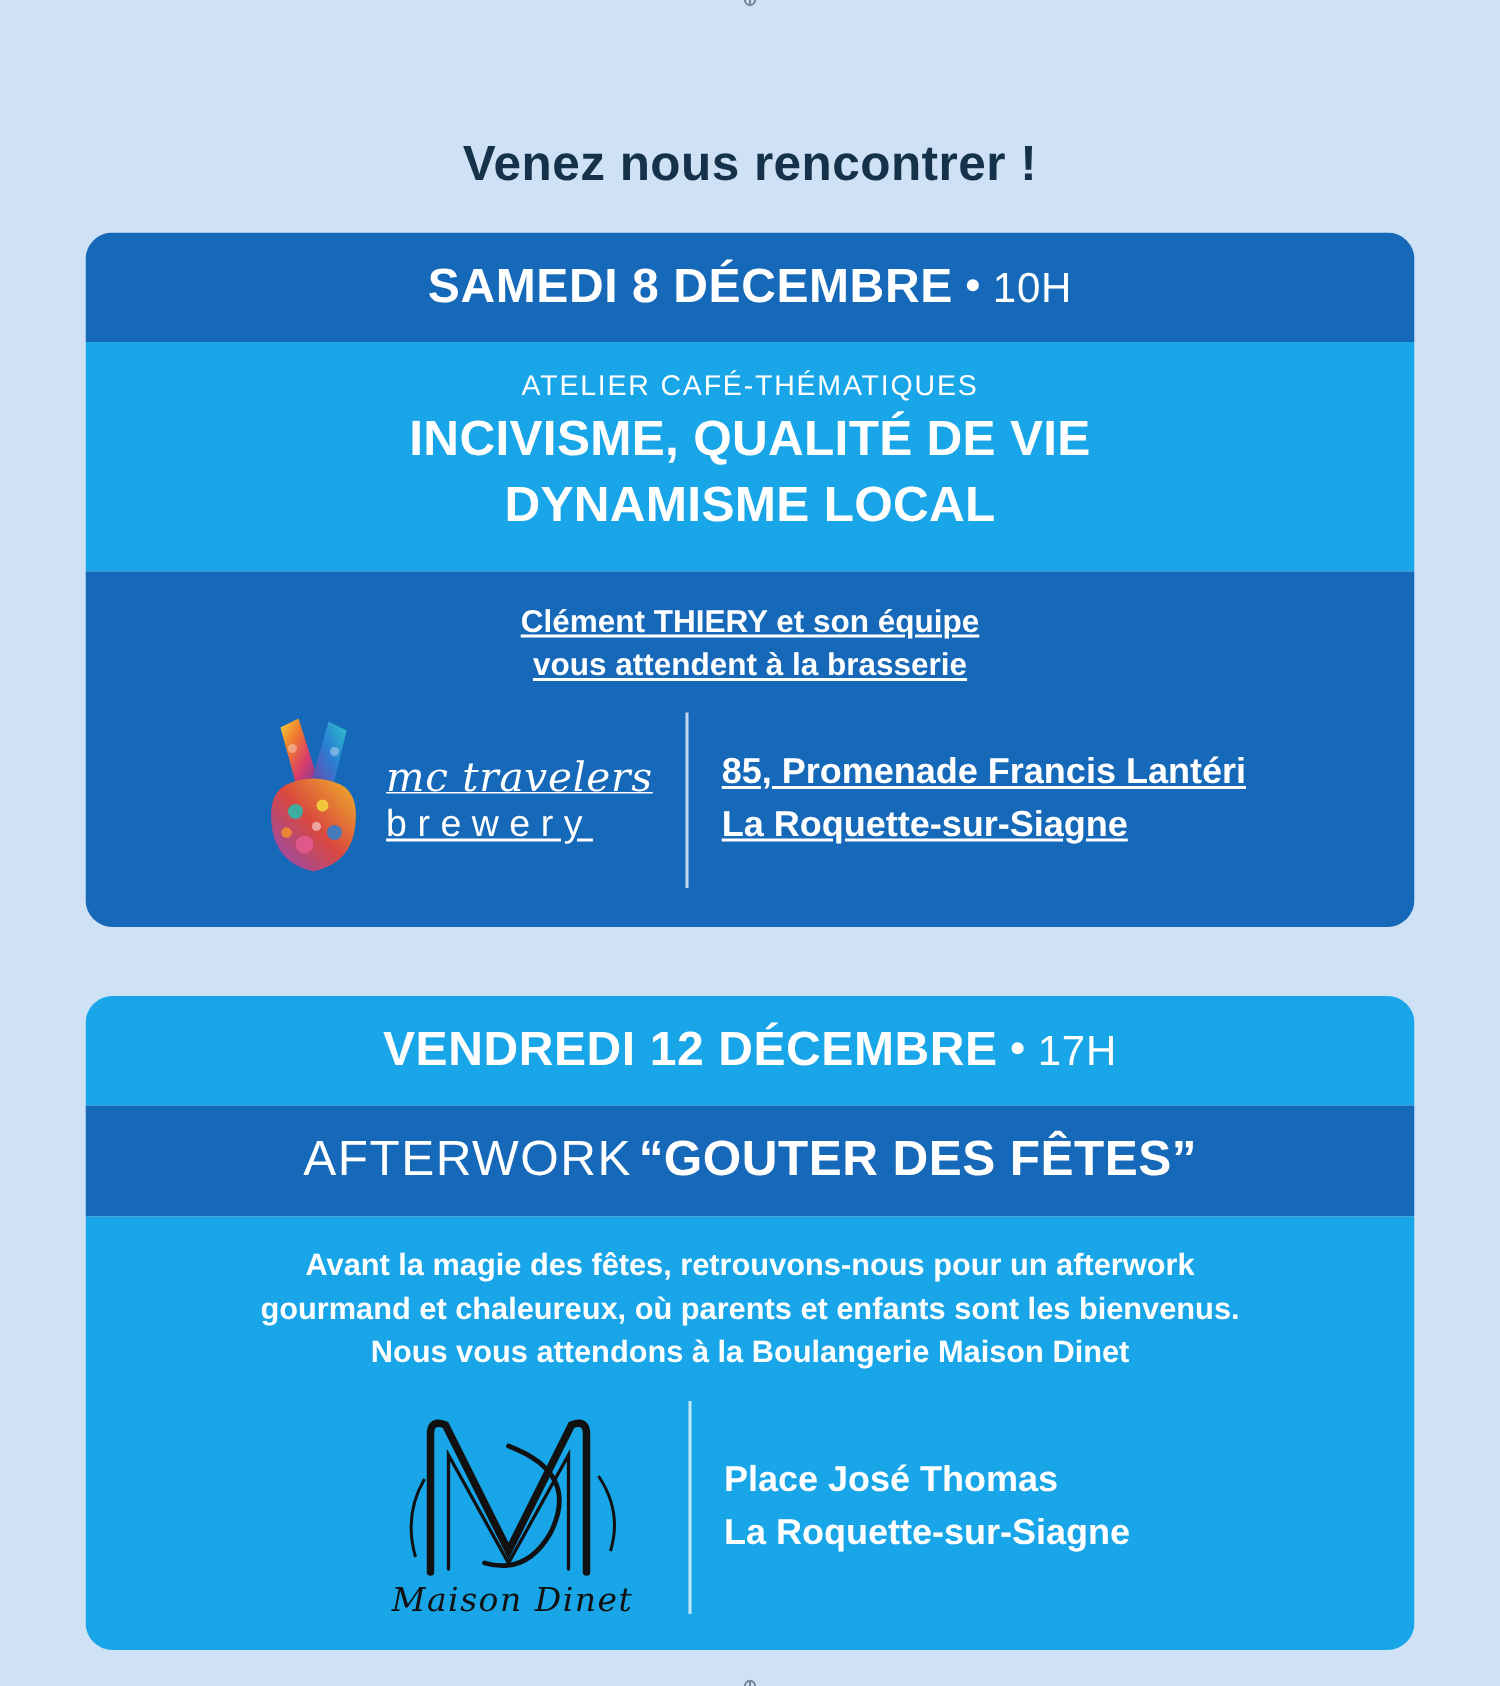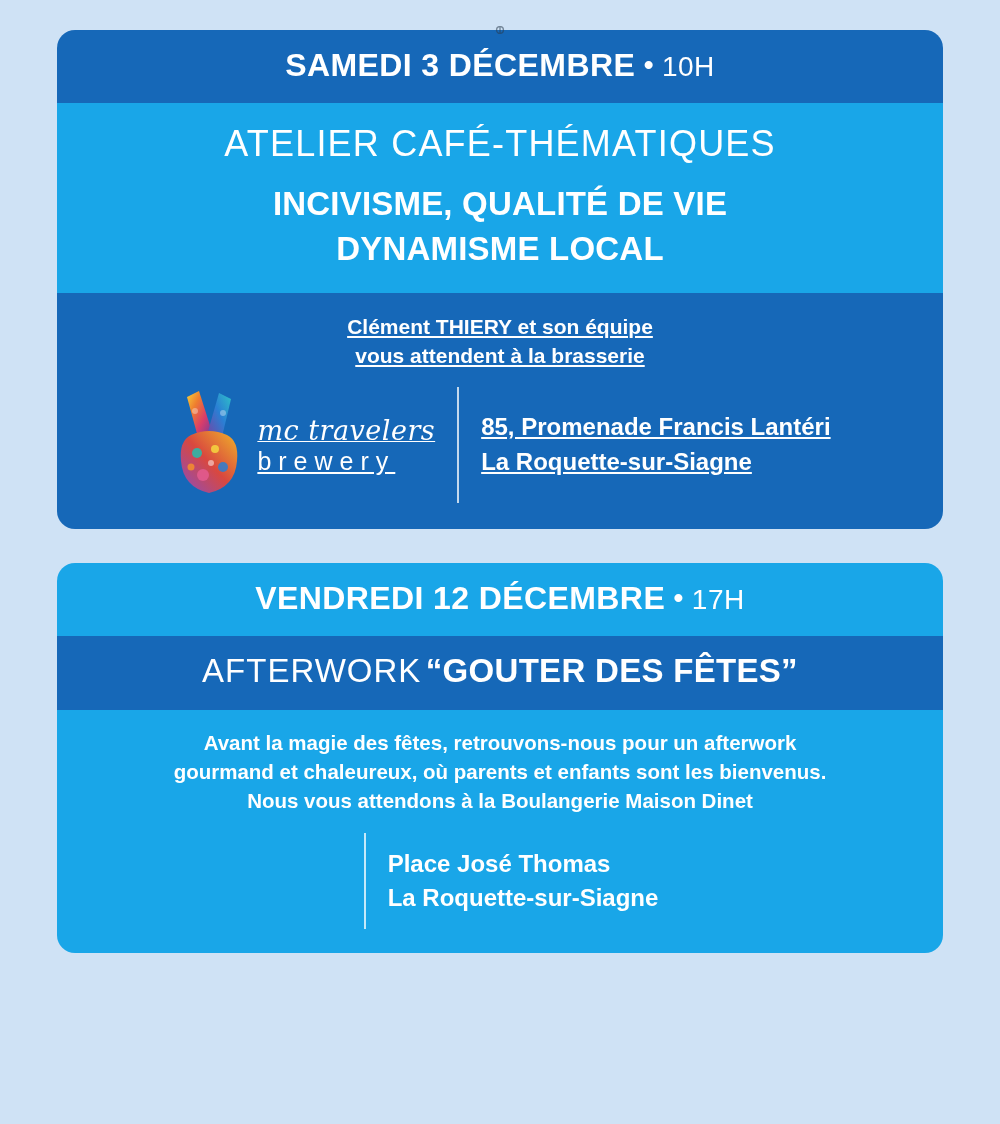--- a/index.html
+++ b/index.html
@@ -44,21 +44,21 @@
     line-height: 1;
   }
 
   .card {
     margin: 0 auto;
     width: 886px;
     border-radius: 18px;
     overflow: hidden;
   }
   .card.first { margin-top: 30px; }
-  .card.second { margin-top: 34px; }
+  .card.second { margin-top: 46px; }
 
   
   .band-date-dark {
     background: #1668b8;
     color: #ffffff;
     text-align: center;
     padding: 17px 10px 19px;
   }
   .band-date-dark .d-main {
     font-size: 32px;
@@ -79,31 +79,31 @@
     margin-top: 28px;
   }
 
   .band-light {
     background: #19a6e8;
     color: #ffffff;
     text-align: center;
     padding: 18px 10px 22px;
   }
   .band-light .sub {
-    font-size: 36px;
+    font-size: 19px;
     font-weight: normal;
     letter-spacing: 1.2px;
     line-height: 1.25;
   }
   .band-light .title {
     font-size: 33px;
     font-weight: bold;
     letter-spacing: 0.2px;
     line-height: 1.35;
-    margin-top: 16px;
+    margin-top: 0;
   }
 
   .band-body-dark {
     background: #1668b8;
     color: #ffffff;
     text-align: center;
     padding: 20px 10px 22px;
     text-decoration: underline;
   }
   .band-body-dark .lead {
@@ -247,25 +247,26 @@
 
 <div class="poster">
 
   <div class="page-mark top">
     <svg viewBox="0 0 14 14" width="14" height="14" aria-hidden="true">
       <circle cx="7" cy="4" r="3.4" fill="none" stroke="#2a3b4d" stroke-width="1.4"></circle>
       <path d="M7 0 V8" stroke="#2a3b4d" stroke-width="1.4"></path>
     </svg>
   </div>
 
+  <div class="headline">Venez nous rencontrer !</div>
 
   <div class="card first">
 
     <div class="band-date-dark">
-      <span class="d-main">SAMEDI 3 DÉCEMBRE</span>
+      <span class="d-main">SAMEDI 8 DÉCEMBRE</span>
       <span class="d-sep">•</span>
       <span class="d-hour">10H</span>
     </div>
 
     <div class="band-light">
       <div class="sub">ATELIER CAFÉ-THÉMATIQUES</div>
       <div class="title">
         <div>INCIVISME, QUALITÉ DE VIE</div>
         <div>DYNAMISME LOCAL</div>
       </div>
@@ -347,20 +348,35 @@
     </div>
 
     <div class="band-body-light">
       <div class="lead">
         <div>Avant la magie des fêtes, retrouvons-nous pour un afterwork</div>
         <div>gourmand et chaleureux, où parents et enfants sont les bienvenus.</div>
         <div>Nous vous attendons à la Boulangerie Maison Dinet</div>
       </div>
 
       <div class="venue-row2">
+        <div class="maison-logo">
+          <span>
+            <svg width="190" height="130" viewBox="0 0 190 130" aria-hidden="true">
+
+              <path d="M40 118 L40 26 Q40 16 50 20 L92 104 L134 20 Q144 16 144 26 L144 118" fill="none" stroke="#111111" stroke-width="5" stroke-linecap="round"></path>
+              <path d="M52 116 L52 40 L92 112 L132 40 L132 116" fill="none" stroke="#111111" stroke-width="2.2" stroke-linecap="round"></path>
+
+              <path d="M92 34 Q140 52 120 92 Q104 120 76 112" fill="none" stroke="#111111" stroke-width="3.2" stroke-linecap="round"></path>
+
+              <path d="M30 108 Q22 80 36 56" fill="none" stroke="#111111" stroke-width="2"></path>
+              <path d="M160 104 Q168 78 152 54" fill="none" stroke="#111111" stroke-width="2"></path>
+            </svg>
+          </span>
+          <div class="maison-script">Maison Dinet</div>
+        </div>
 
         <div class="venue-divider" style="min-height:96px"></div>
 
         <div class="venue-addr">
           <div>Place José Thomas</div>
           <div>La Roquette-sur-Siagne</div>
         </div>
       </div>
     </div>
   </div>

